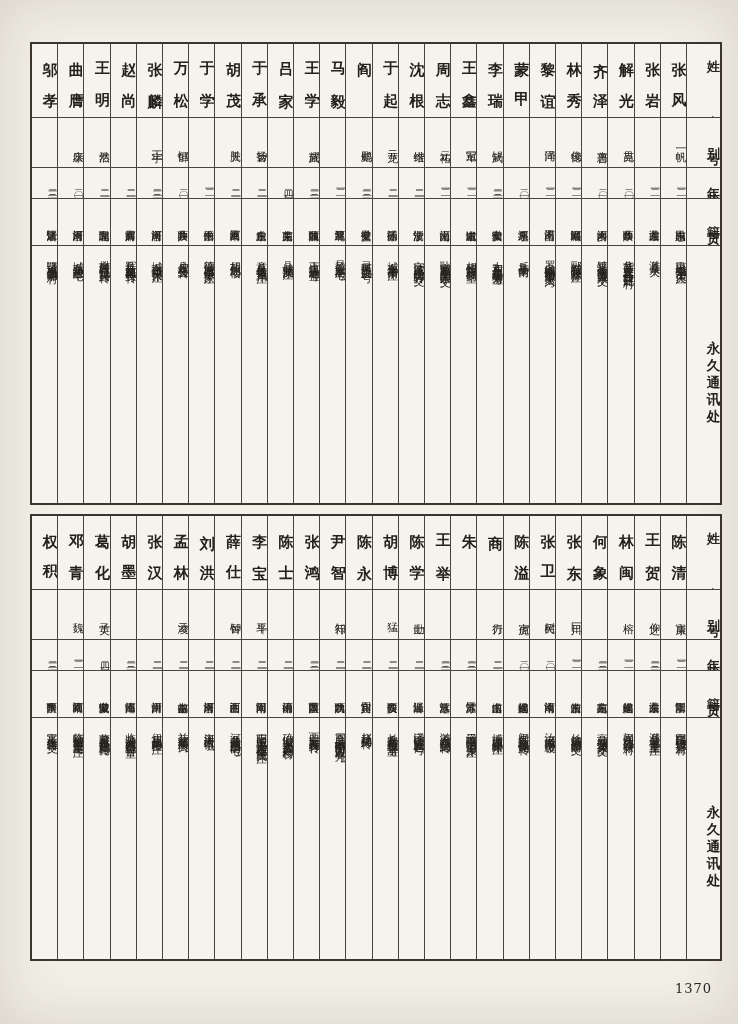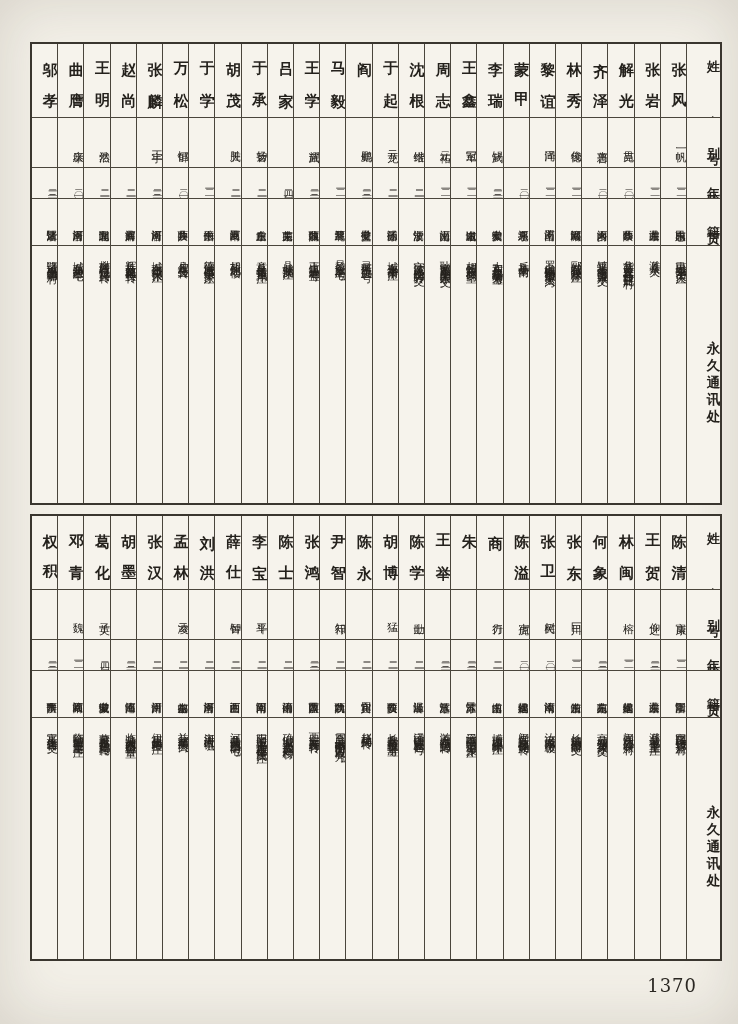--- a/index.html
+++ b/index.html
@@ -36,22 +36,22 @@
   .c-name{height:74px;font-size:15px;font-weight:700;padding:6px 0;
           text-align:justify;text-align-last:justify;}
   .c-alias{height:50px;font-size:11px;text-align:center;padding:3px 0;letter-spacing:1px;}
   .c-age{height:31px;font-size:10px;text-align:center;padding:2px 0;letter-spacing:1px;}
   .c-native{height:47px;font-size:10.5px;text-align:center;padding:1px 0;}
   .c-addr{flex:1;font-size:11px;padding:6px 0 4px;letter-spacing:1.5px;border-bottom:none;}
   .head-col .cell{font-weight:700;text-align:center;font-size:13px;}
   .head-col .c-name,.head-col .c-alias,.head-col .c-age,.head-col .c-native{letter-spacing:.45em;}
   .head-col .c-addr{letter-spacing:1.25em;font-size:13.5px;padding-top:0;}
   .page-number{
-    position:absolute;right:41px;bottom:28px;
-    font-family:"DejaVu Serif",serif;font-size:18px;letter-spacing:1px;color:#2a2722;
+    position:absolute;right:26px;bottom:28px;
+    font-family:"DejaVu Serif",serif;font-size:13px;letter-spacing:1px;color:#2a2722;
   }
 </style>
 </head>
 <body>
 
 <div class="page">
 
   <div class="table upper">
     <div class="col head-col">
       <div class="cell c-name">姓名</div>

